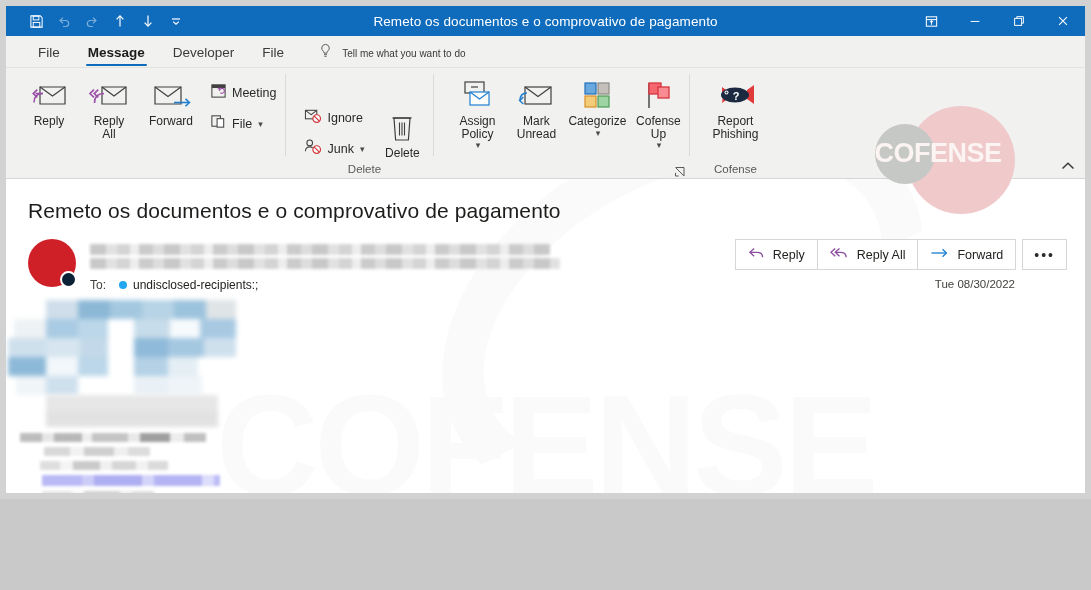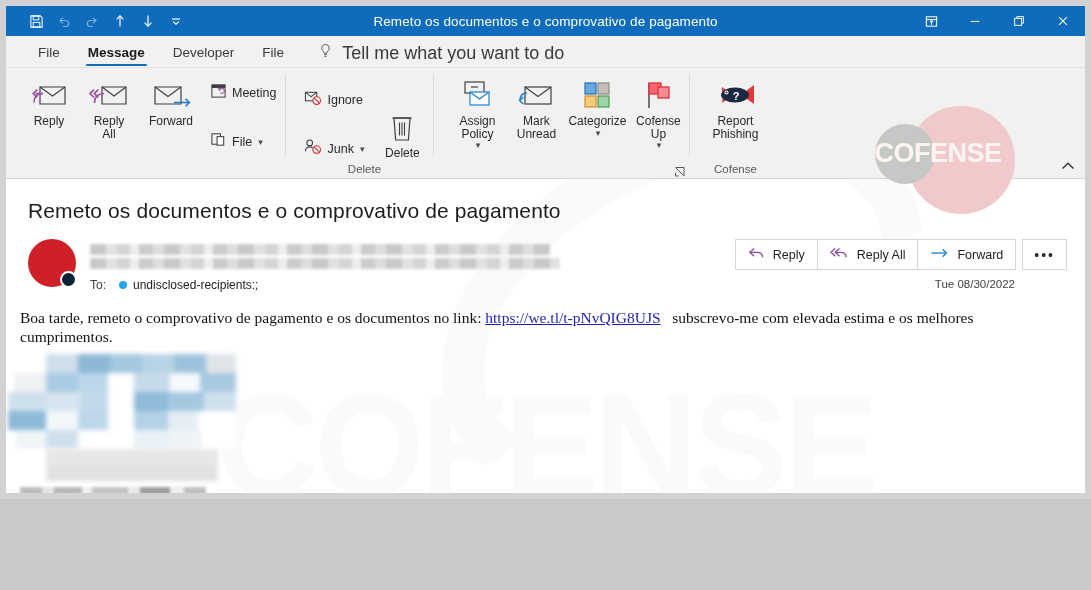--- a/index.html
+++ b/index.html
@@ -44,21 +44,21 @@
   .tab{
     font-size:13.5px;color:#3a3a38;padding:0 14px;height:28px;line-height:28px;
     position:relative;white-space:nowrap;
   }
   .tab.active{color:#1b1b1a;font-weight:bold;}
   .tab.active:after{
     content:"";position:absolute;left:12px;right:12px;bottom:1px;height:2.5px;
     background:#0f6cbd;border-radius:1px;
   }
   .tellme{display:flex;align-items:center;gap:9px;margin-left:20px;height:28px;}
-  .tellme .txt{font-size:18px;color:#3a3a38;white-space:nowrap;}
+  .tellme .txt{font-size:10px;color:#3a3a38;white-space:nowrap;}
 
   
   .ribbon-body{
     height:110px;display:flex;align-items:stretch;position:relative;
     background:#f1f1f0;border-bottom:1px solid #d6d6d4;
   }
   .group{
     position:relative;display:flex;flex-direction:column;align-items:center;
     padding:5px 6px 0 6px;
   }
@@ -80,21 +80,21 @@
     padding:4px 2px 0 2px;text-align:center;
   }
   .bigbtn .ic{height:34px;display:flex;align-items:flex-end;justify-content:center;}
   .bigbtn .lb{
     font-size:12px;color:#29292a;line-height:13px;margin-top:4px;white-space:pre-line;
   }
   .bigbtn.w62{width:62px;}
   .bigbtn.w48{width:48px;}
   .bigbtn.w58{width:58px;}
 
-  .smallcol{display:flex;flex-direction:column;justify-content:flex-start;padding-top:8px;gap:26px;}
+  .smallcol{display:flex;flex-direction:column;justify-content:flex-start;padding-top:8px;gap:8px;}
   .smallbtn{display:flex;align-items:center;gap:5px;padding:1px 4px;}
   .smallbtn .lb{font-size:12.5px;color:#29292a;white-space:nowrap;}
   .caret{font-size:9px;color:#4a4a4a;margin-left:1px;}
 
   .ribbon-collapse{
     position:absolute;right:10px;bottom:4px;color:#3a3a38;font-size:12px;z-index:6;
   }
 
   
   .cofense-mark{
@@ -549,25 +549,20 @@
                   </svg>
               </span>
               <span>Forward</span>
             </div>
             <div class="rbtn ellipsis">•••</div>
           </div>
           <div class="datestamp">Tue 08/30/2022</div>
         </div>
       </div>
 
-      <div class="bodytext">
-        <span>Boa tarde, remeto o comprovativo de pagamento e os documentos no link:</span>
-        <a href="#">https://we.tl/t-pNvQIG8UJS</a>
-        &nbsp;&nbsp;<span>subscrevo-me com elevada estima e os melhores cumprimentos.</span>
-      </div>
 
       <div class="blurblock">
         <div class="sig-img">
           <span class="px" style="left:0px;top:0px;width:32px;height:19px;background:#cfdeea;"></span>
           <span class="px" style="left:32px;top:0px;width:32px;height:19px;background:#8cb8d6;"></span>
           <span class="px" style="left:64px;top:0px;width:32px;height:19px;background:#a3c8e0;"></span>
           <span class="px" style="left:96px;top:0px;width:32px;height:19px;background:#b7d3e6;"></span>
           <span class="px" style="left:128px;top:0px;width:32px;height:19px;background:#9cc3dd;"></span>
           <span class="px" style="left:160px;top:0px;width:30px;height:19px;background:#dfe4e7;"></span>
           <span class="px" style="left:-32px;top:19px;width:32px;height:19px;background:#eef2f5;"></span>

